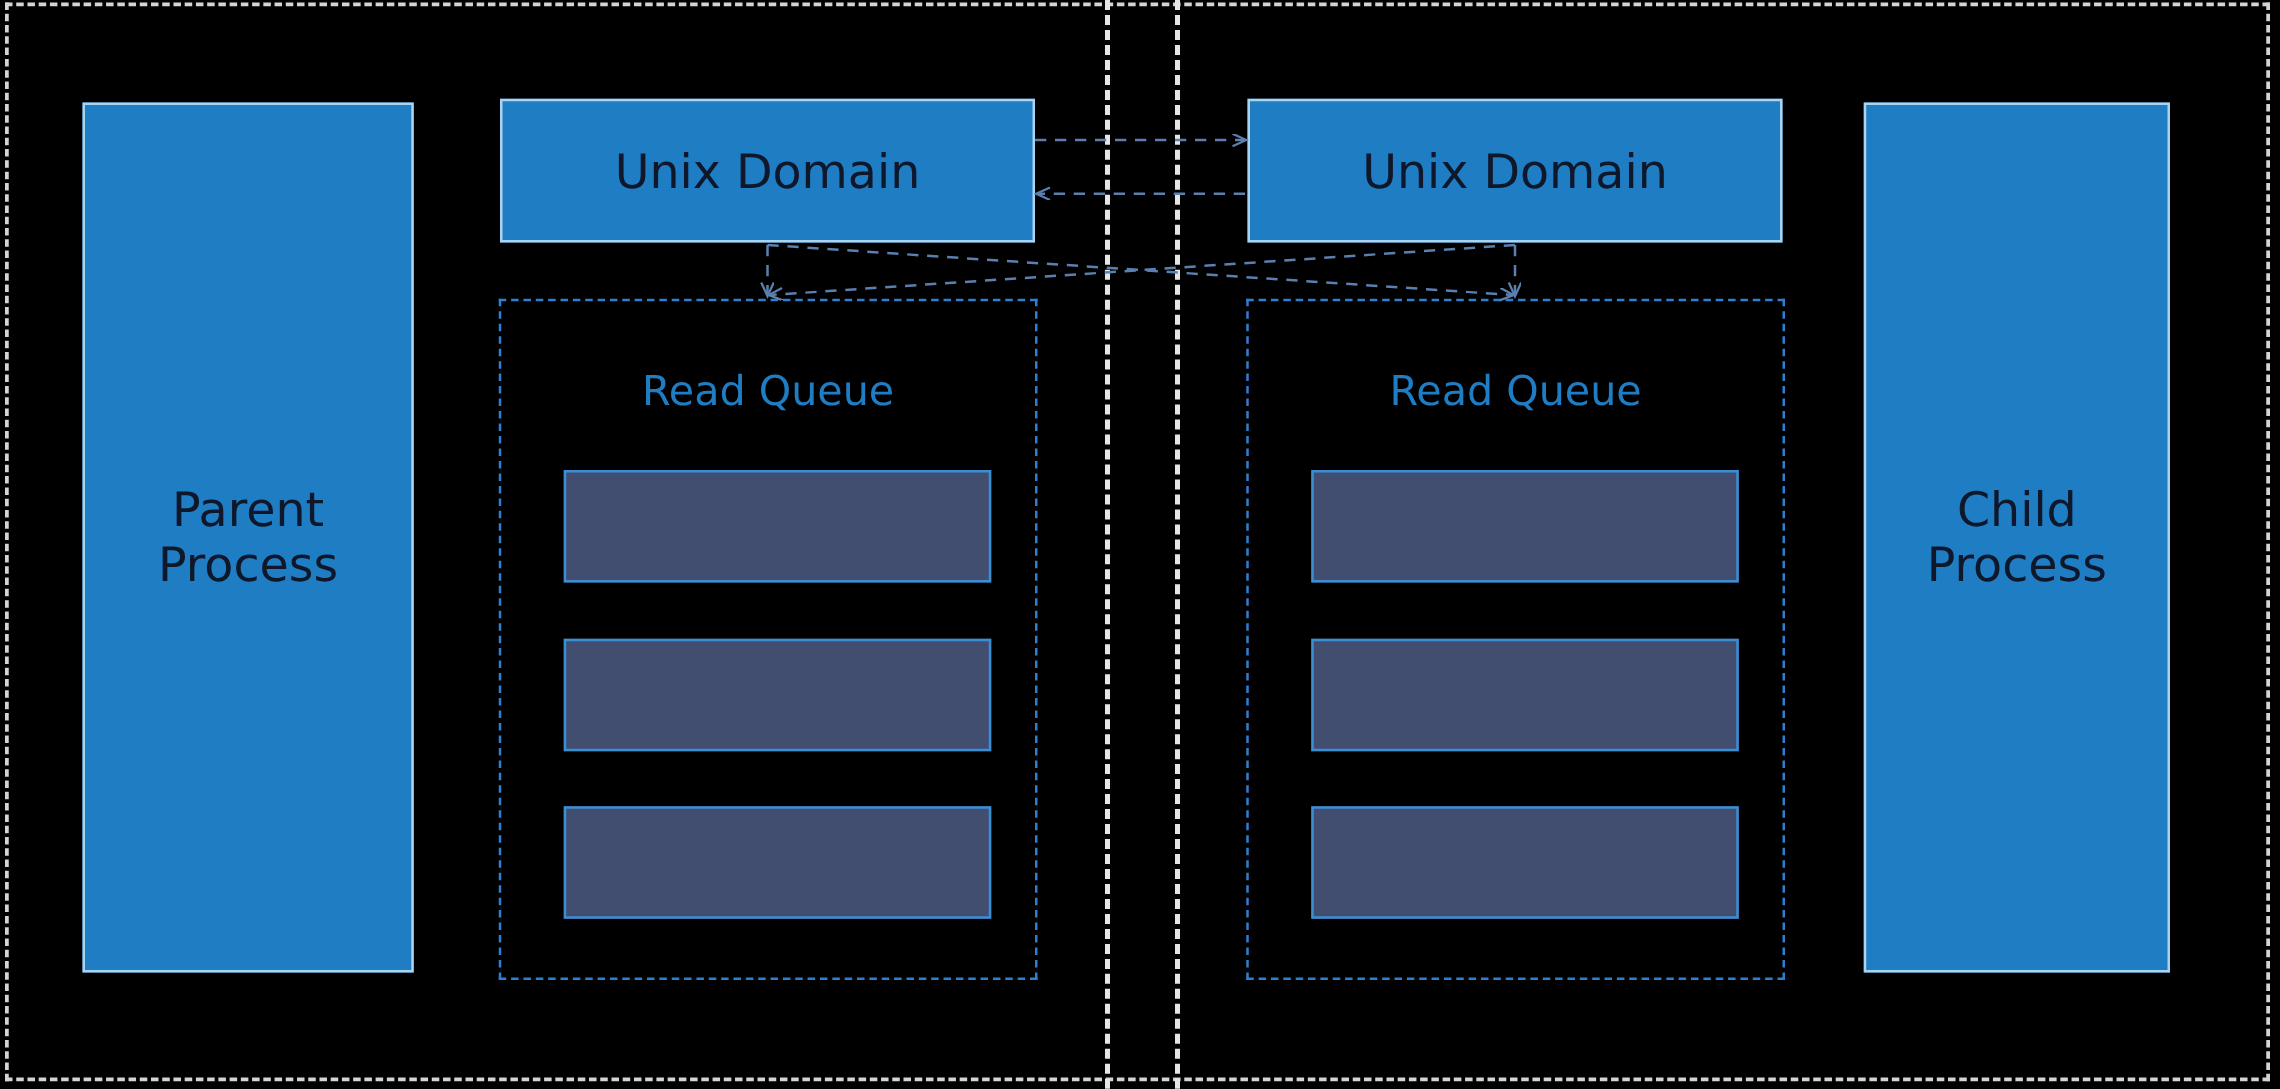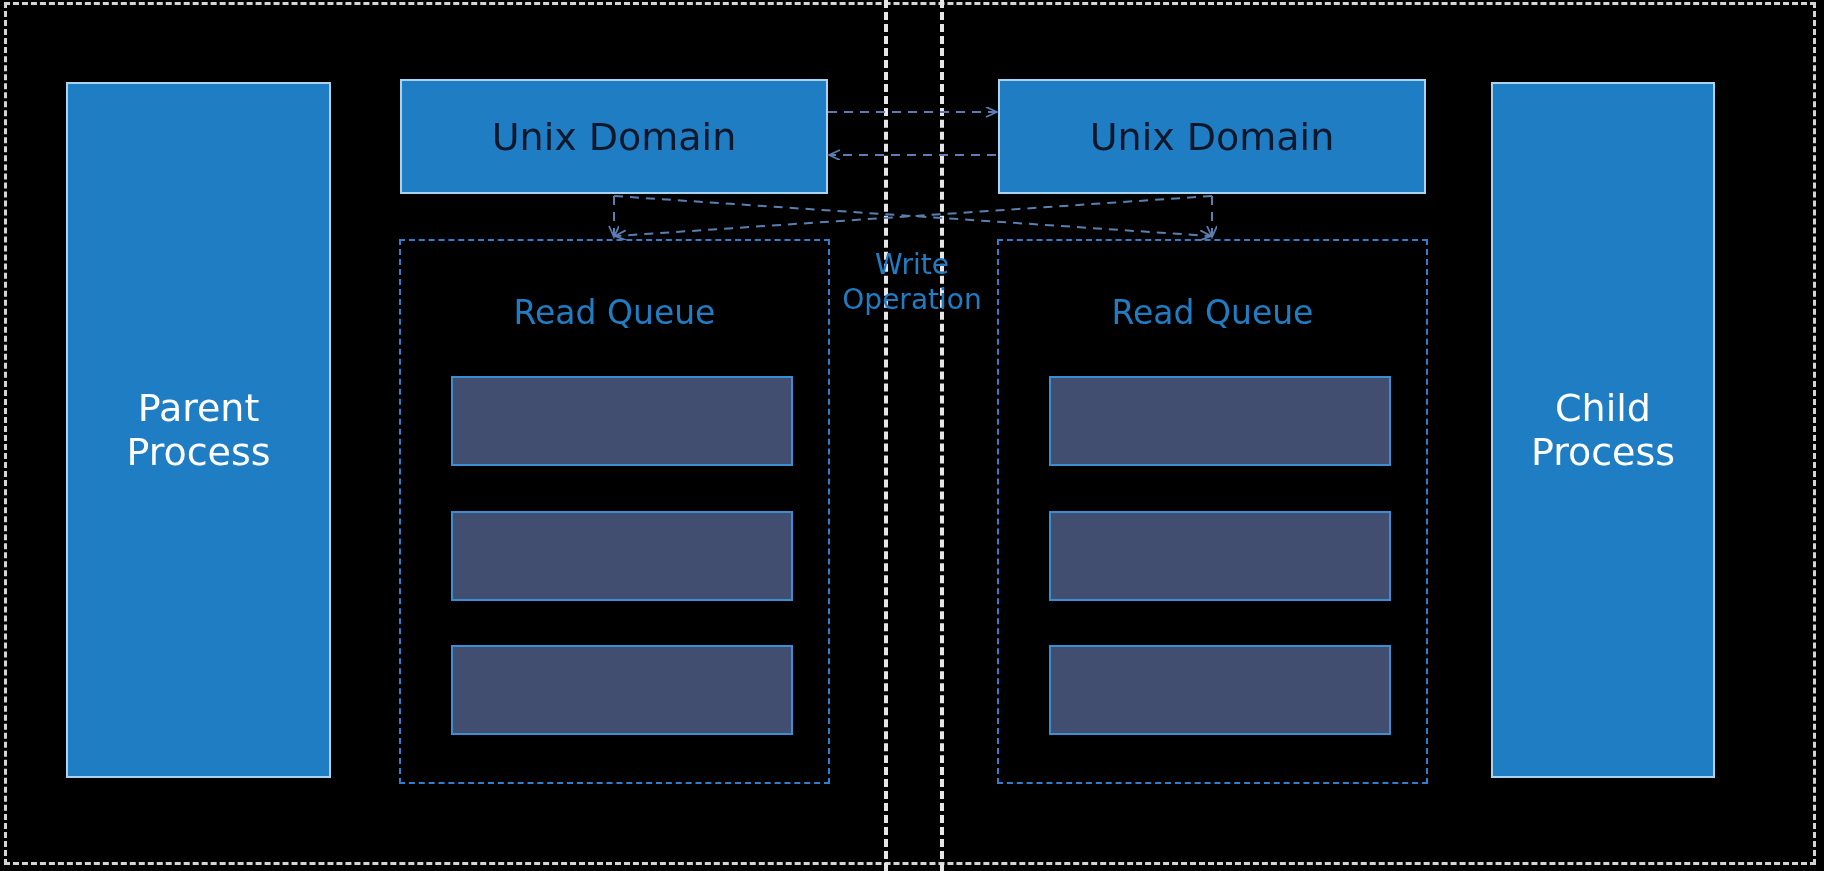--- a/index.html
+++ b/index.html
@@ -29,33 +29,33 @@
     border: 3px dashed #d4d4d4;
     box-sizing: border-box;
     pointer-events: none;
   }
   
   .process-box {
     position: absolute;
     background: #1f7dc4;
     border: 2px solid #a9d3ef;
     box-sizing: border-box;
-    color: #ffffff;
+    color: #0f172a;
     display: flex;
     align-items: center;
     justify-content: center;
     text-align: center;
     font-size: 38px;
     line-height: 1.17;
     font-weight: 400;
   }
   .process-box .lbl { white-space: pre-line; }
 
   #parent-process { left: 66px;  top: 82px; width: 265px; height: 696px; }
-  #child-process  { left: 1491px; top: 82px; width: 224px; height: 696px; }
+  #child-process  { left: 1491px; top: 82px; width: 245px; height: 696px; }
 
   
   .socket-box {
     position: absolute;
     background: #1f7dc4;
     border: 2px solid #a9d3ef;
     box-sizing: border-box;
     color: #0f172a;
     display: flex;
     align-items: center;
@@ -170,22 +170,20 @@
   <div class="queue-container" id="queue-container-right">
     <div class="queue-title">Read Queue</div>
     <div class="queue-slot slot-0"></div>
     <div class="queue-slot slot-1"></div>
     <div class="queue-slot slot-2"></div>
   </div>
 
   <div class="divider" id="divider-left"></div>
   <div class="divider" id="divider-right"></div>
 
-  <div id="write-operation-label">Write
-Operation</div>
 
   <svg id="connectors" viewBox="0 0 1824 871" xmlns="http://www.w3.org/2000/svg">
     <defs>
       <marker id="ah" markerWidth="14" markerHeight="14" refX="11" refY="5" orient="auto" markerUnits="userSpaceOnUse">
         <path d="M1,0 L12,5 L1,10" fill="none" stroke="#5b7fb0" stroke-width="1.8"></path>
       </marker>
     </defs>
 
     <line x1="828" y1="112" x2="996" y2="112" stroke="#5b7fb0" stroke-width="2" stroke-dasharray="9 7" marker-end="url(#ah)"></line>
 

